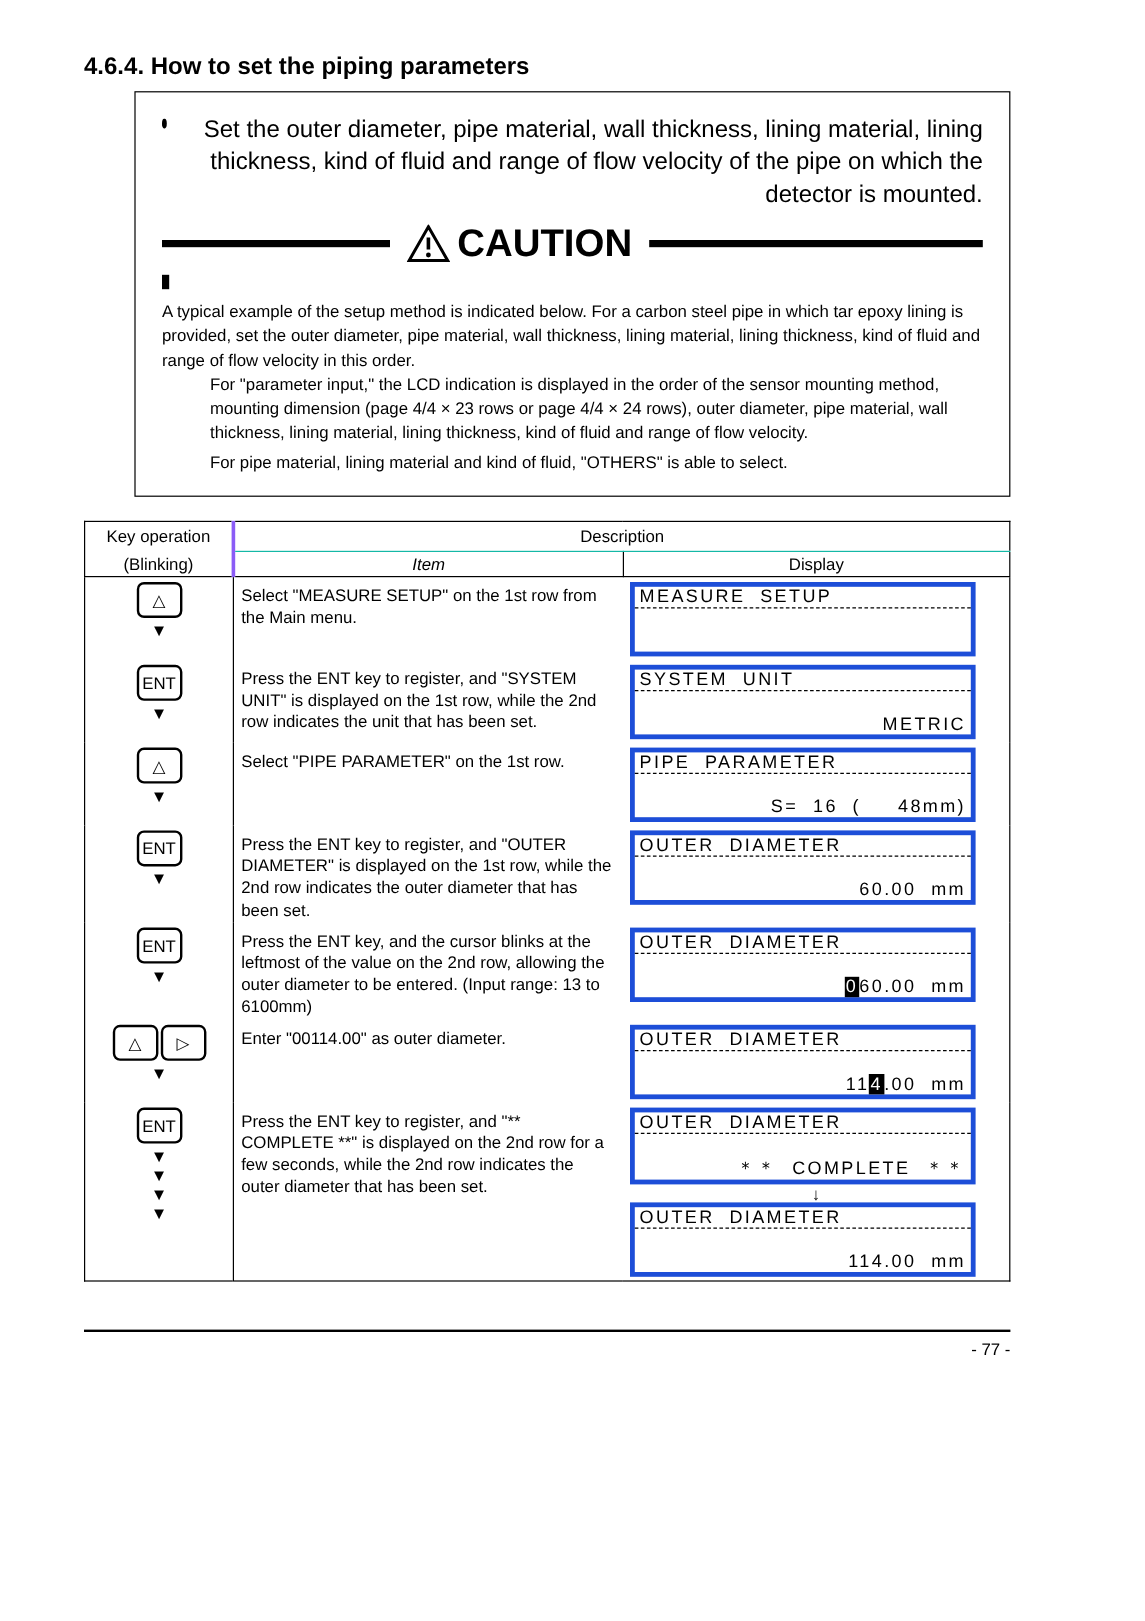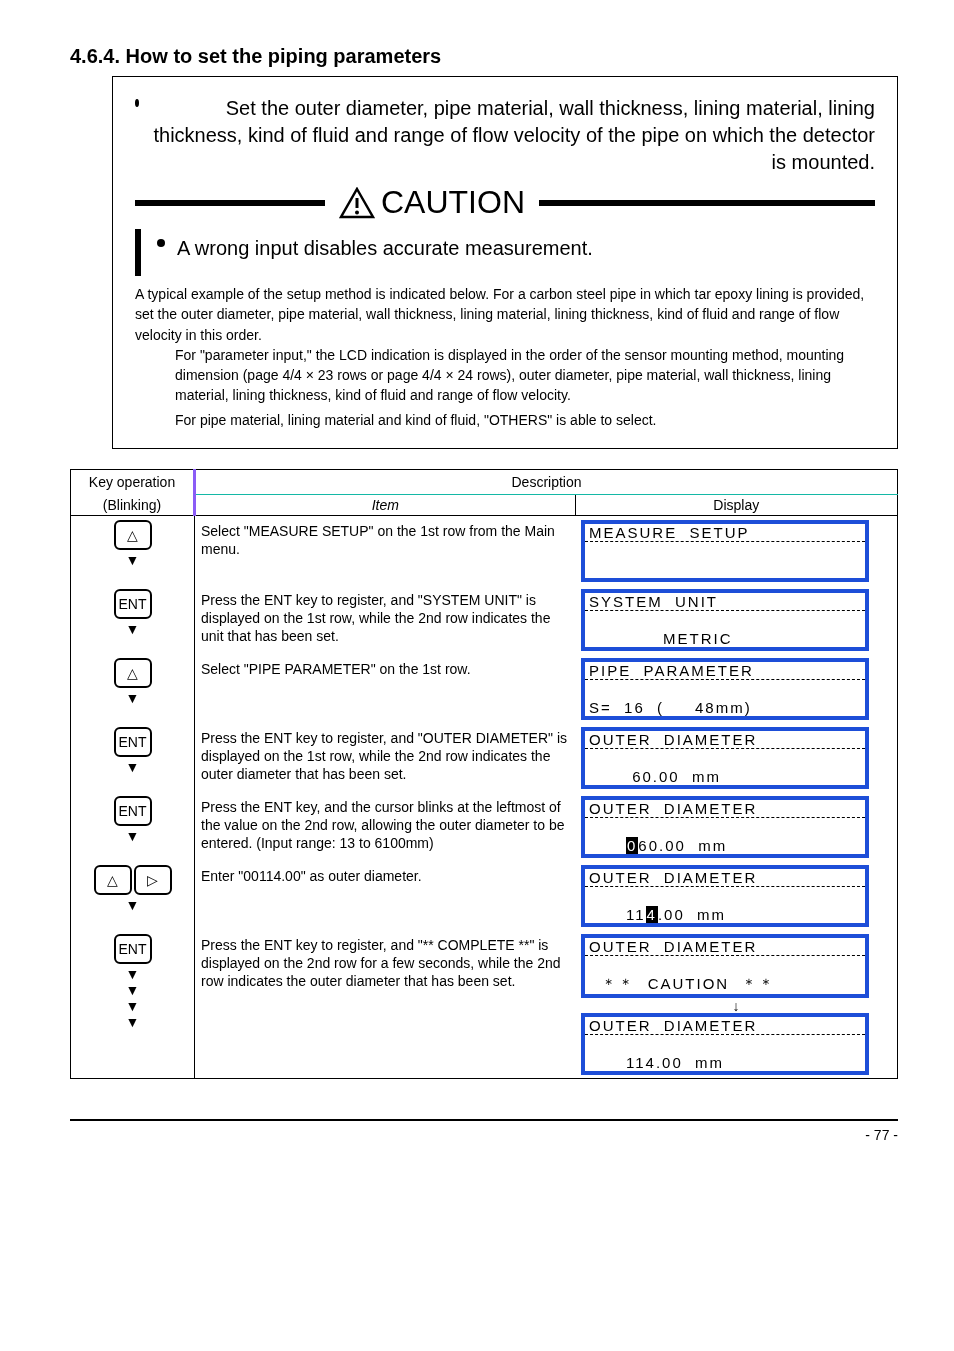--- a/index.html
+++ b/index.html
@@ -3,21 +3,21 @@
 <meta charset="utf-8">
 <style>
   body {
     margin: 0;
     padding: 0;
     font-family: Arial, sans-serif;
     background: #fff;
     width: 954px;
   }
   .page {
-    padding: 45px 56px 40px 70px;
+    padding: 45px 112px 40px 70px;
   }
   .section-title {
     font-size: 20px;
     font-weight: bold;
     margin-bottom: 8px;
   }
   .outer-box {
     border: 1px solid #000;
     margin-left: 42px;
     padding: 18px 22px 18px 22px;
@@ -54,21 +54,21 @@
   }
   .caution-rule-right {
     height: 6px;
     background: #000;
     flex: 1;
   }
   .caution-label {
     display: inline-flex;
     align-items: center;
     font-size: 32px;
-    font-weight: normal;
+    font-weight: bold;
     padding: 0 14px;
   }
   .tri-icon svg { display: block; }
   .caution-inner {
     border-left: 6px solid #000;
     padding: 6px 0 6px 16px;
     margin-bottom: 8px;
   }
   .plain-para {
     font-size: 14px;
@@ -155,21 +155,21 @@
   .disp-line1 {
     border-bottom: 1px dashed #000;
     padding: 0px 4px;
     letter-spacing: 2px;
     white-space: pre;
   }
   .disp-line2 {
     padding: 0px 4px;
     letter-spacing: 2px;
     white-space: pre;
-    text-align: left;
+    text-align: right;
     margin-top: 19px;
   }
   .disp-single .disp-line1 { border-bottom: 1px dashed #000; }
   .disp-single .disp-line2 { min-height: 17px; }
   .inv {
     background: #000;
     color: #fff;
     padding: 0 1px;
   }
   .below-arrow {
@@ -211,24 +211,20 @@
             <line x1="18" y1="11" x2="18" y2="21" stroke="#000" stroke-width="3"></line>
             <circle cx="18" cy="25.5" r="2" fill="#000"></circle>
           </svg>
         </span>
         <span style="margin-left:6px;">CAUTION</span>
       </div>
       <div class="caution-rule-right"></div>
     </div>
 
     <div class="caution-inner">
-      <div class="bulleted">
-        <span class="bullet"></span>
-        <div class="bulleted-text">A wrong input disables accurate measurement.</div>
-      </div>
     </div>
 
     <div class="plain-para">A typical example of the setup method is indicated below. For a carbon steel pipe in which tar epoxy lining is provided, set the outer diameter, pipe material, wall thickness, lining material, lining thickness, kind of fluid and range of flow velocity in this order.</div>
 
     <div class="note-body">For "parameter input," the LCD indication is displayed in the order of the sensor mounting method, mounting dimension (page 4/4 × 23 rows or page 4/4 × 24 rows), outer diameter, pipe material, wall thickness, lining material, lining thickness, kind of fluid and range of flow velocity.</div>
     <div class="note-body" style="margin-top:4px;">For pipe material, lining material and kind of fluid, "OTHERS" is able to select.</div>
   </div>
 
   <table class="proc-table">
     <tbody>
@@ -362,21 +358,21 @@
           <div class="down-tri">▼</div>
           <div class="down-tri">▼</div>
         </div>
       </td>
       <td>
             <div class="item-text">Press the ENT key to register, and "** COMPLETE **" is displayed on the 2nd row for a few seconds, while the 2nd row indicates the outer diameter that has been set.</div>
           </td>
       <td class="disp-cell">
         <div class="disp-box">
           <div class="disp-line1">OUTER  DIAMETER</div>
-          <div class="disp-line2">  ＊＊  CAUTION  ＊＊</div>
+          <div class="disp-line2">  ＊＊  COMPLETE  ＊＊</div>
         </div>
         <div class="below-arrow">↓</div>
         <div class="disp-box">
           <div class="disp-line1">OUTER  DIAMETER</div>
           <div class="disp-line2">      114.00  mm</div>
         </div>
       </td>
     </tr>
 
   </tbody>

